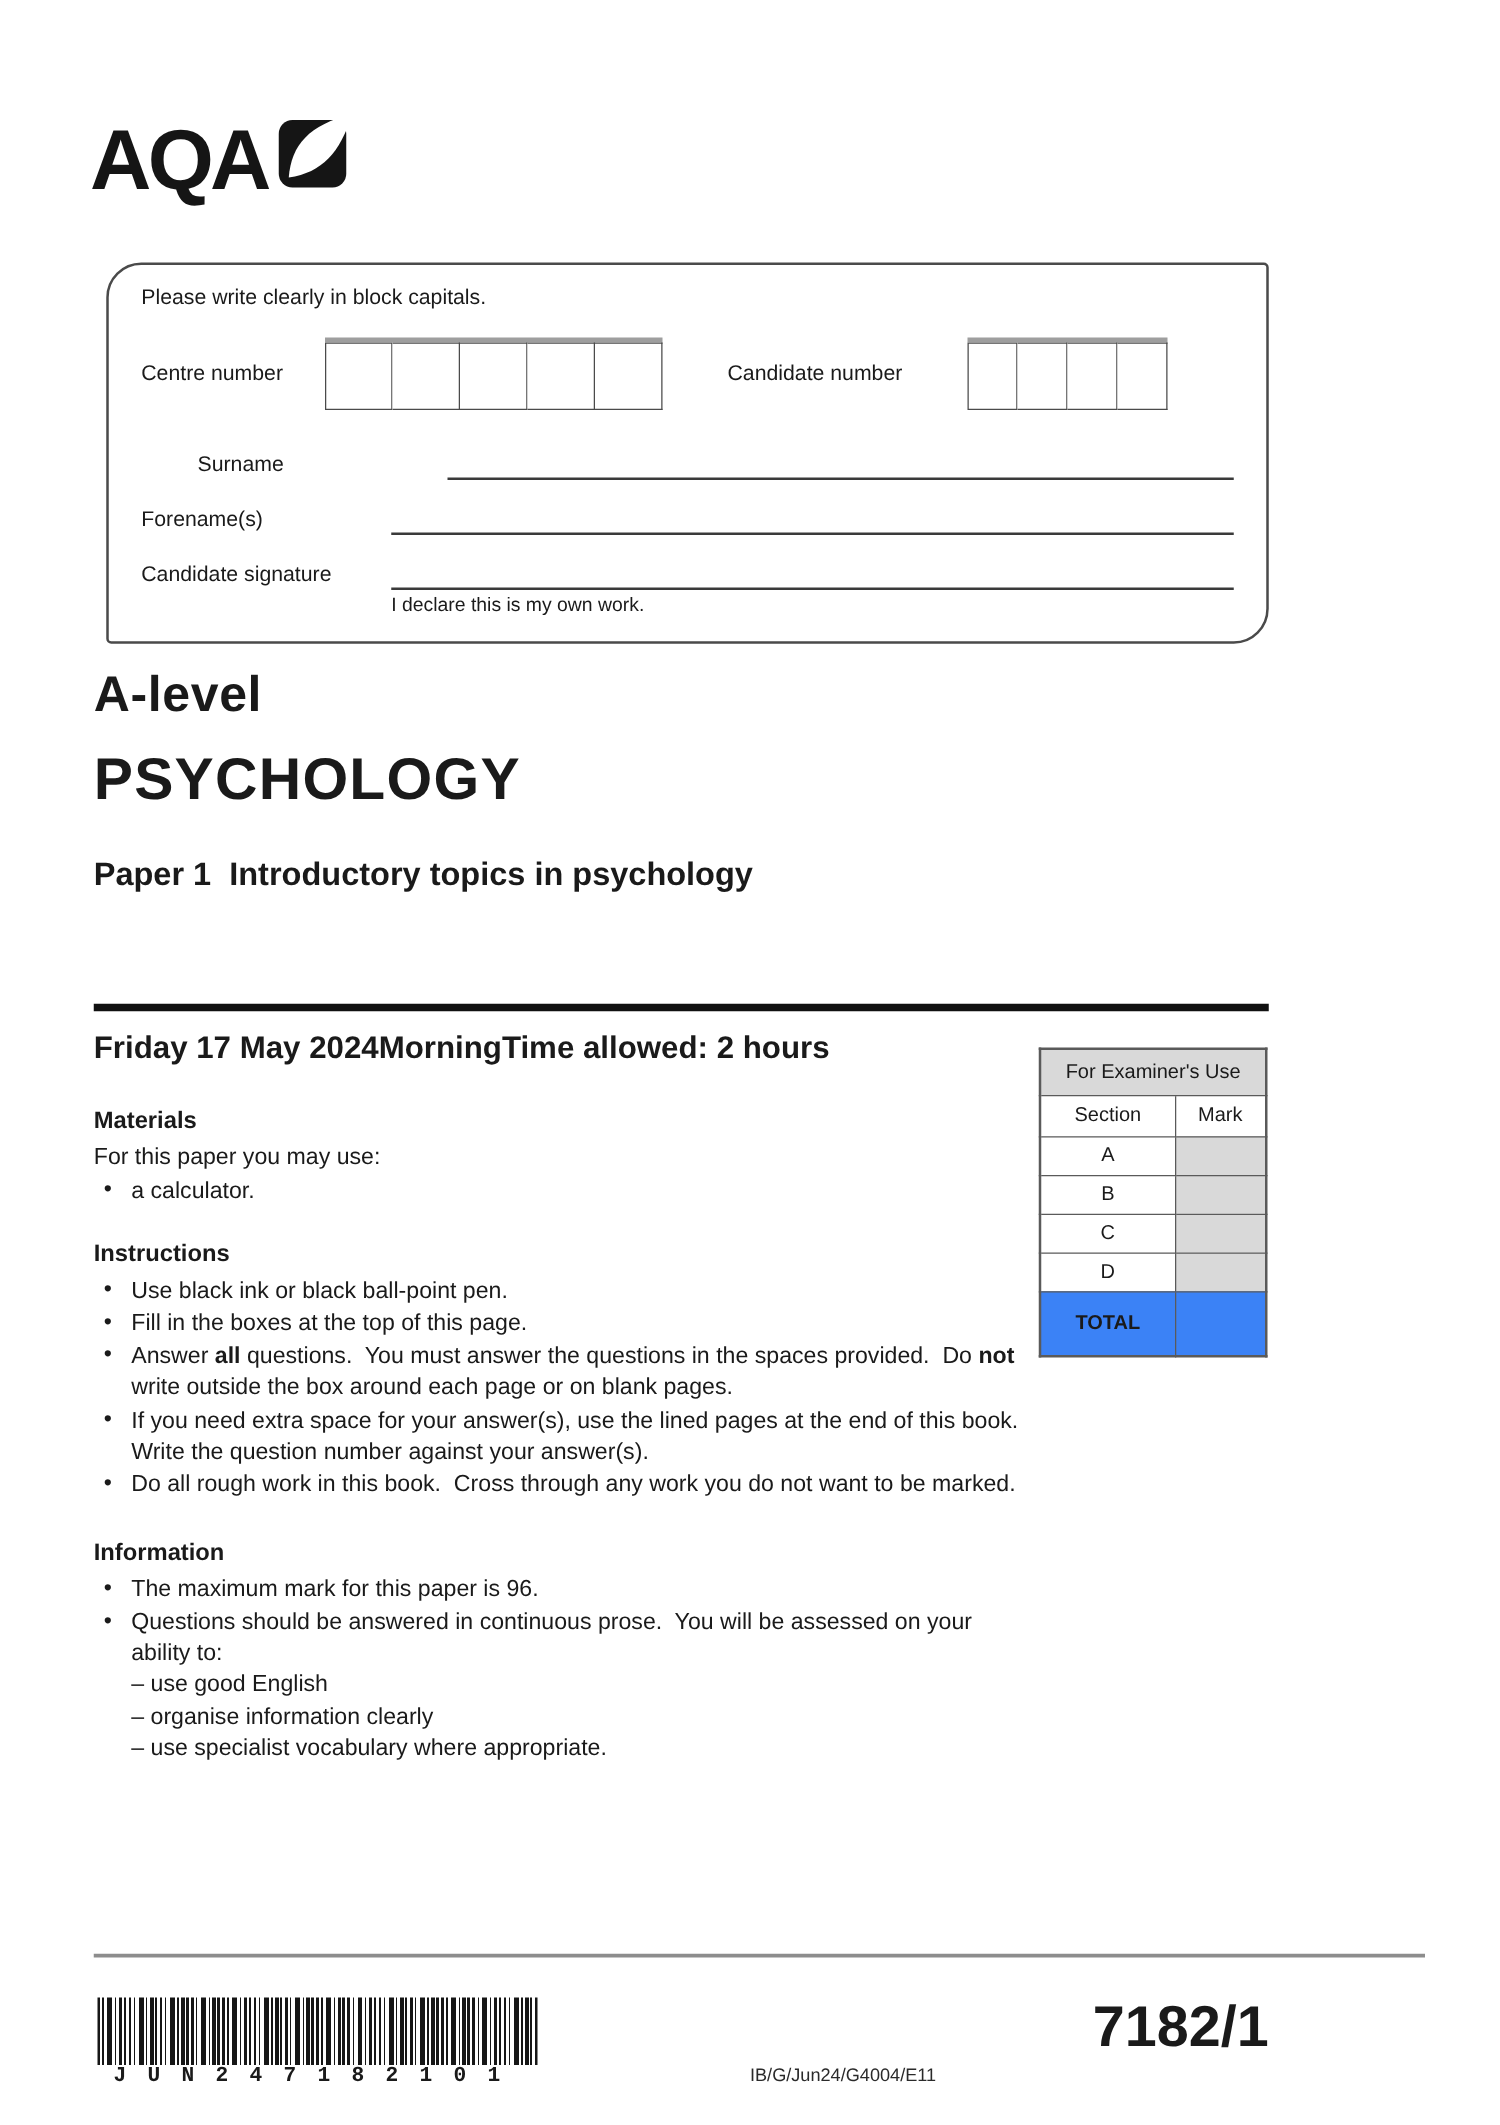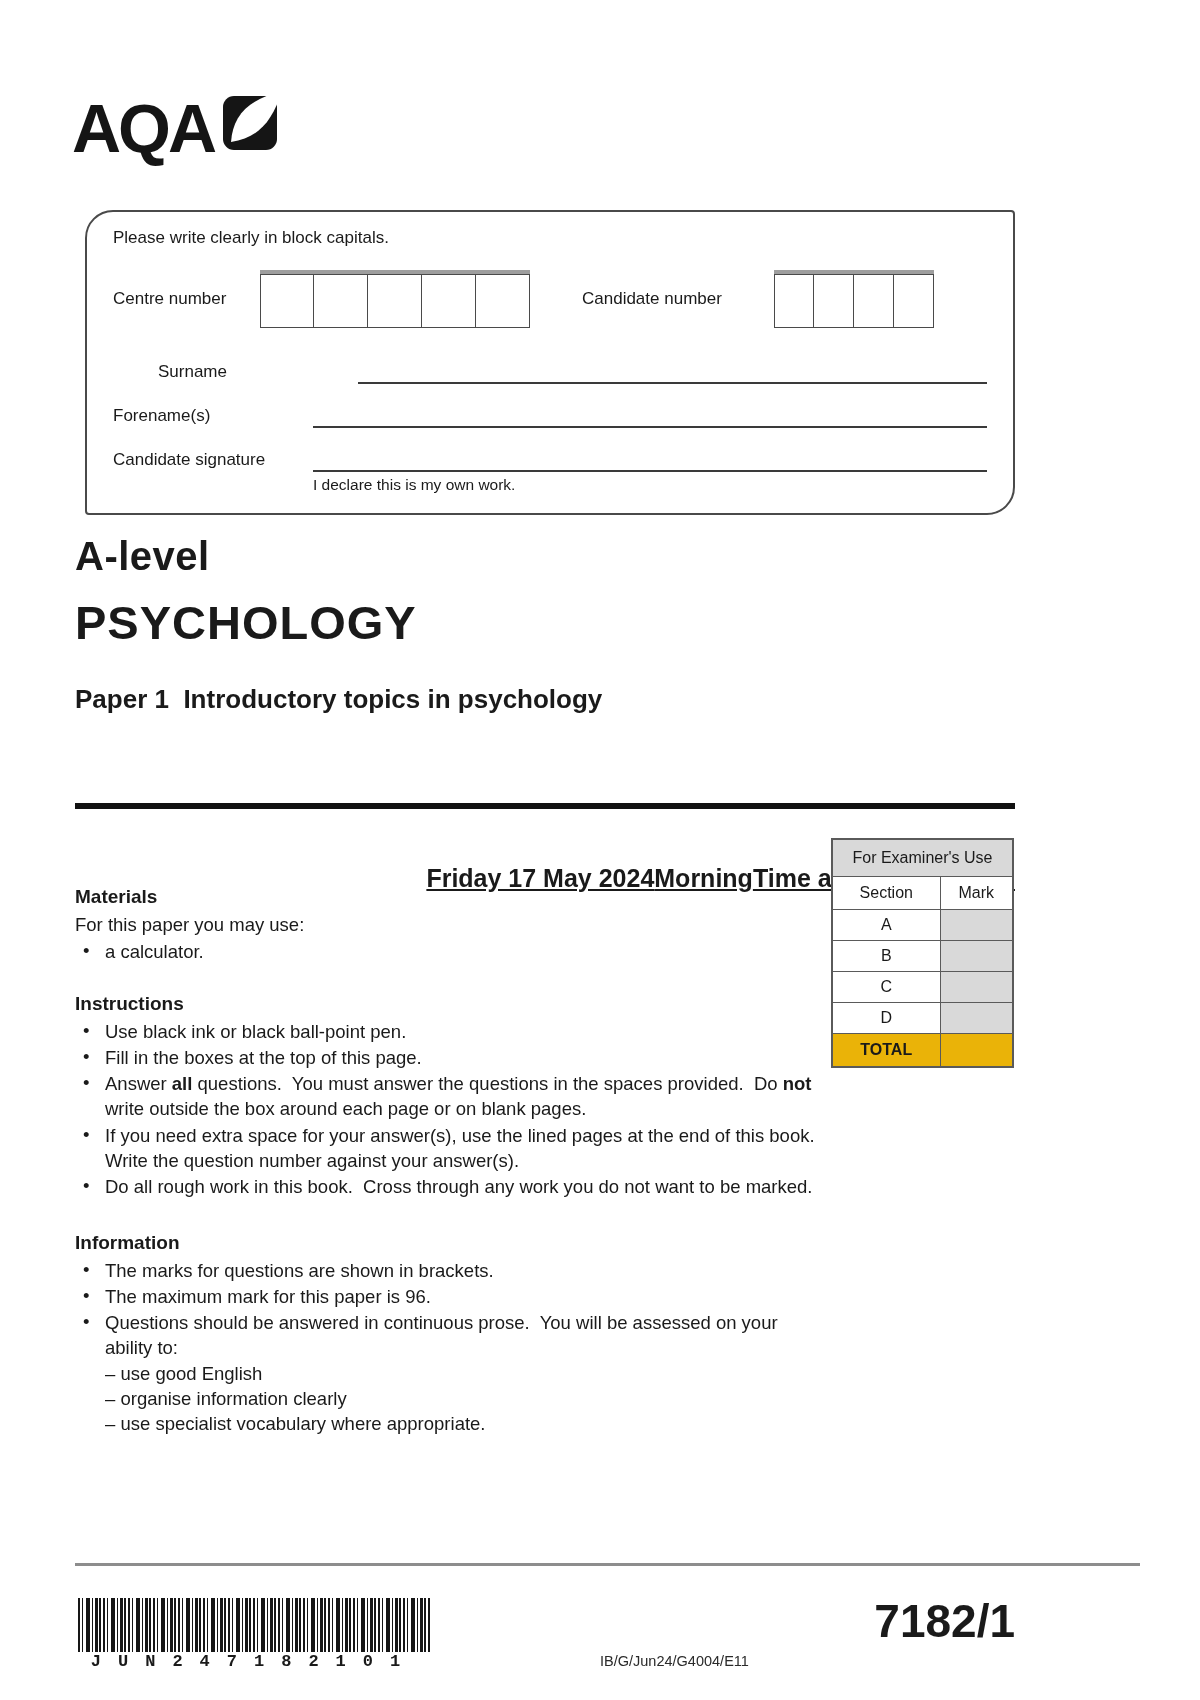--- a/index.html
+++ b/index.html
@@ -35,38 +35,38 @@
   .line-row.surname { margin-top:32px;margin-left:45px; }
   .decl { margin-left:200px; margin-top:4px; font-size:15.5px; }
 
   .title-block { position:absolute; left:75px; top:534px; }
   .level { font-size:40px; font-weight:600; letter-spacing:0.5px; }
   .subject { font-size:47px; font-weight:700; letter-spacing:1px; margin-top:16px; }
   .paper-line { font-size:26px; font-weight:600; margin-top:34px; white-space:pre-wrap; }
 
   .thick-rule { position:absolute; left:75px; top:803px; width:940px; height:6px; background:#111; }
 
-  .session-row { position:absolute; left:75px; top:864px; width:940px; display:flex; justify-content:flex-end; font-size:25px; font-weight:600;text-decoration:underline; }
+  .session-row { position:absolute; left:75px; top:824px; width:940px; display:flex; justify-content:flex-start; font-size:25px; font-weight:600; }
 
   .left-col { position:absolute; left:75px; top:884px; width:748px; font-size:18.5px; line-height:1.36; }
   .left-col h3 { font-size:19px; font-weight:700; margin-bottom:2px; }
   .sec-instructions { margin-top:27px; }
   .sec-information { margin-top:31px; }
   ul.bullets { list-style:none; margin-top:2px; }
   ul.bullets li { position:relative; padding-left:30px; margin-top:1px; white-space:pre-wrap; }
   ul.bullets li::before { content:"\2022"; position:absolute; left:8px; top:-1px; }
   .sub { white-space:pre-wrap; }
 
   .examiner { position:absolute; left:831px; top:838px; width:183px; }
   .examiner table { width:100%; border-collapse:collapse; }
   .examiner td { border:1px solid #5a5a5a; text-align:center; font-size:16px; height:31px; background:#fff; }
   .examiner .tbl-title { background:#d9d9d9; height:37px; font-size:16px; }
   .examiner .hdr { height:33px;margin-left:47px; }
   .examiner .markcell { background:#d9d9d9; }
-  .examiner .total td { font-weight:700; background:#eab308; height:34px; }
+  .examiner .total td { font-weight:700; background:#3b82f6; height:52px; }
   .examiner table { border:2px solid #5a5a5a; }
 
   .footer-rule { position:absolute; left:75px; top:1563px; width:1065px; height:3px; background:#8d8d8d; }
   .barcode {
     position:absolute; left:78px; top:1598px; width:352px; height:54px;
     background:repeating-linear-gradient(90deg,
       #161616 0 2px, #fff 2px 4px,
       #161616 4px 5px, #fff 5px 8px,
       #161616 8px 12px, #fff 12px 14px,
       #161616 14px 15px, #fff 15px 17px,
@@ -159,21 +159,20 @@
           <li><span>Use black ink or black ball-point pen.</span></li>
           <li><span>Fill in the boxes at the top of this page.</span></li>
           <li><span>Answer </span><b>all</b><span> questions.  You must answer the questions in the spaces provided.  Do </span><b>not</b><span> write outside the box around each page or on blank pages.</span></li>
           <li><span>If you need extra space for your answer(s), use the lined pages at the end of this book.  Write the question number against your answer(s).</span></li>
           <li><span>Do all rough work in this book.  Cross through any work you do not want to be marked.</span></li>
         </ul>
     </div>
     <div class="sec-information">
       <h3>Information</h3>
       <ul class="bullets">
-          <li><span>The marks for questions are shown in brackets.</span></li>
           <li><span>The maximum mark for this paper is 96.</span></li>
           <li><span>Questions should be answered in continuous prose.  You will be assessed on your ability to:</span><div class="sub">– use good English</div><div class="sub">– organise information clearly</div><div class="sub">– use specialist vocabulary where appropriate.</div></li>
         </ul>
     </div>
   </div>
 
   <div class="examiner">
     <table>
       <tbody>
         <tr>

